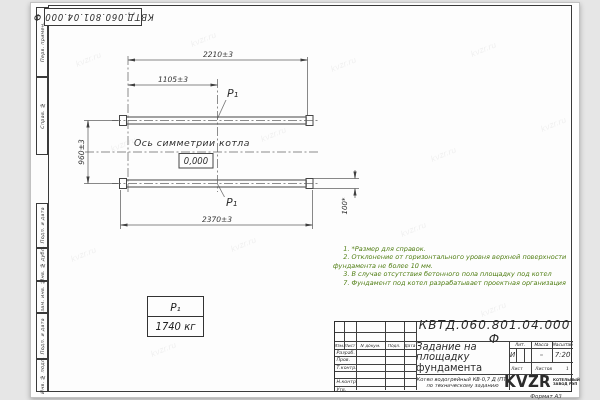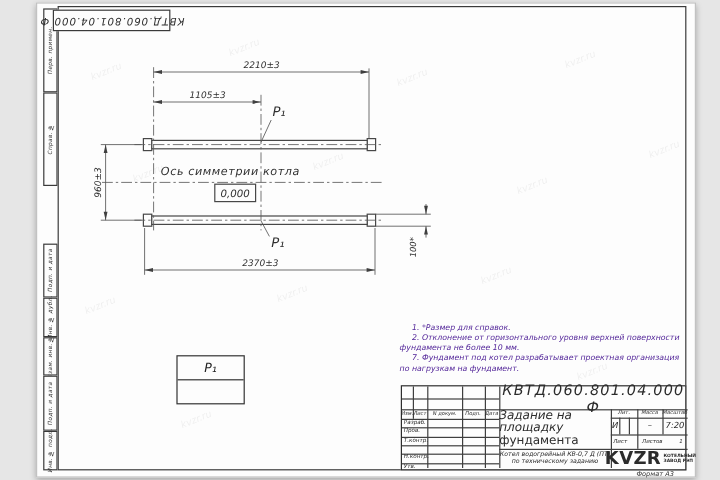--- a/index.html
+++ b/index.html
@@ -10,21 +10,21 @@
   .frame{position:absolute;left:48px;top:5px;width:524px;height:387px;
          border:1.4px solid #3a3a3a;box-sizing:border-box;}
   .abs{position:absolute;box-sizing:border-box;}
   .vcell{position:absolute;box-sizing:border-box;border:1px solid #3a3a3a;background:#fdfdfd;
          display:flex;align-items:center;justify-content:center;}
   .vcell span{writing-mode:vertical-rl;transform:rotate(180deg);font-size:4.8px;font-style:italic;
               color:#333;white-space:nowrap;letter-spacing:.3px;}
   .stamp{position:absolute;left:44px;top:8px;width:98px;height:18px;border:1.2px solid #3a3a3a;
          box-sizing:border-box;display:flex;align-items:center;justify-content:center;background:#fdfdfd;}
   .stamp span{transform:rotate(180deg);font-size:8.5px;font-style:italic;color:#2f2f2f;letter-spacing:.8px;white-space:nowrap;}
-  .notes{position:absolute;left:333px;top:245px;width:242px;color:#4c1d95;margin-top:24px;}
+  .notes{position:absolute;left:333px;top:245px;width:242px;color:#4d7c0f;}
   .notes div{font-style:italic;font-size:6.5px;line-height:8.4px;white-space:pre;}
   .masstbl{position:absolute;left:147px;top:296px;width:57px;height:41px;border:1.3px solid #333;
            box-sizing:border-box;background:#fdfdfd;}
   .masstbl .r1{height:19px;border-bottom:1.1px solid #333;display:flex;align-items:center;justify-content:center;
                font-style:italic;font-size:10.5px;color:#222;}
   .masstbl .r2{height:18px;display:flex;align-items:center;justify-content:center;
                font-style:italic;font-size:10px;color:#222;}
   .tb{position:absolute;left:334px;top:321px;width:238px;height:71px;border:1.4px solid #2e2e2e;
       box-sizing:border-box;background:#fdfdfd;color:#2b2b2b;}
   .tb .vl{position:absolute;width:0;border-left:.8px solid #3f3f3f;}
@@ -151,26 +151,27 @@
     <text x="227" y="97" font-size="11">P₁</text>
     <text x="226" y="206" font-size="11">P₁</text>
     <text x="134" y="146" font-size="9.3" letter-spacing="0.5">Ось симметрии котла</text>
     <text x="196" y="164" text-anchor="middle" font-size="8.5">0,000</text>
   </svg>
 
   <div class="notes">
     <div>     1. *Размер для справок.</div>
     <div>     2. Отклонение от горизонтального уровня верхней поверхности</div>
     <div>фундамента не более 10 мм.</div>
+    <div>     3. В случае отсутствия бетонного пола площадку под котел</div>
     <div>     7. Фундамент под котел разрабатывает проектная организация</div>
-    <div>по нагрузкам на фундамент.</div>
   </div>
 
   <div class="masstbl">
     <div class="r1">P₁</div>
+    <div class="r2">1740 кг</div>
   </div>
 
   <div class="tb">
 
     <div class="vl" style="left:8.7px;top:0;height:27px"></div>
     <div class="vl" style="left:21.2px;top:0;height:68px"></div>
     <div class="vl" style="left:49.9px;top:0;height:68px"></div>
     <div class="vl" style="left:68.6px;top:0;height:68px"></div>
     <div class="vl" style="left:81px;top:0;height:68px;border-left-width:1.1px"></div>
     <div class="vl" style="left:174px;top:19px;height:49px"></div>

